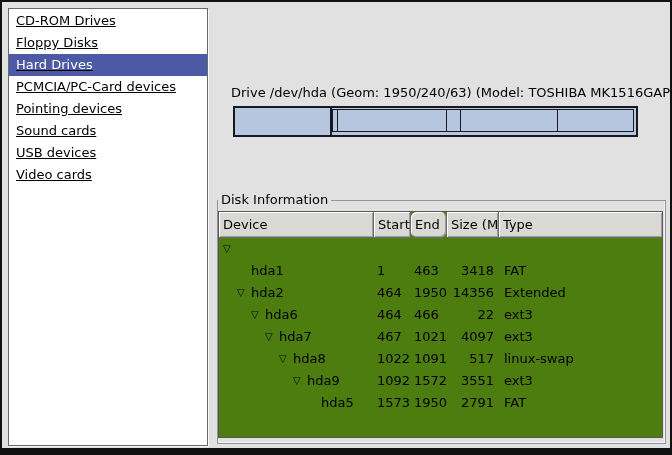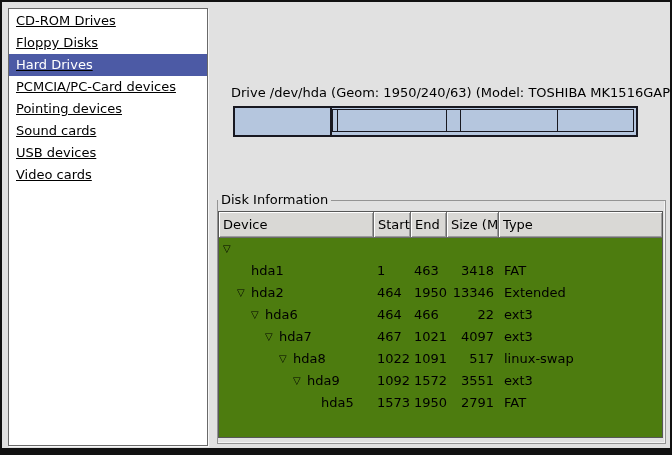--- a/index.html
+++ b/index.html
@@ -42,21 +42,21 @@
   }
   .thead{display:flex;height:26px;}
   .th{
     box-sizing:border-box;background:#d9d8d5;line-height:25px;padding-left:4px;
     border-right:1px solid #6b6b6b;border-bottom:1px solid #6b6b6b;
     box-shadow:inset 1px 1px 0 #ffffff, inset -1px -1px 0 #9c9c9c;
     white-space:nowrap;overflow:hidden;cursor:default;
   }
   .c-dev{width:155px;}
   .c-start{width:37px;}
-  .c-end{width:36px;}
+  .c-end{width:36px;border-radius:6px;}
   .c-size{width:52px;}
   .c-type{flex:1;}
   .th.c-type{border-right:none;}
   .trow{display:flex;height:22px;line-height:22px;}
   .td{box-sizing:border-box;white-space:nowrap;overflow:hidden;}
   .td.c-dev{display:flex;align-items:center;padding-left:4px;}
   .td.c-start,.td.c-end{padding-left:3px;}
   .td.c-size{text-align:right;padding-right:5px;}
   .td.c-type{padding-left:5px;}
   .indent{display:inline-block;height:1px;flex:0 0 auto;}
@@ -124,21 +124,21 @@
           <div class="td c-type">FAT</div>
         </div>
         <div class="trow">
           <div class="td c-dev">
             <span class="indent" style="width: 14px;"></span>
             <span class="tri">▽</span>
             <span>hda2</span>
           </div>
           <div class="td c-start">464</div>
           <div class="td c-end">1950</div>
-          <div class="td c-size">13346</div>
+          <div class="td c-size">14356</div>
           <div class="td c-type">Extended</div>
         </div>
         <div class="trow">
           <div class="td c-dev">
             <span class="indent" style="width: 28px;"></span>
             <span class="tri">▽</span>
             <span>hda6</span>
           </div>
           <div class="td c-start">464</div>
           <div class="td c-end">466</div>

